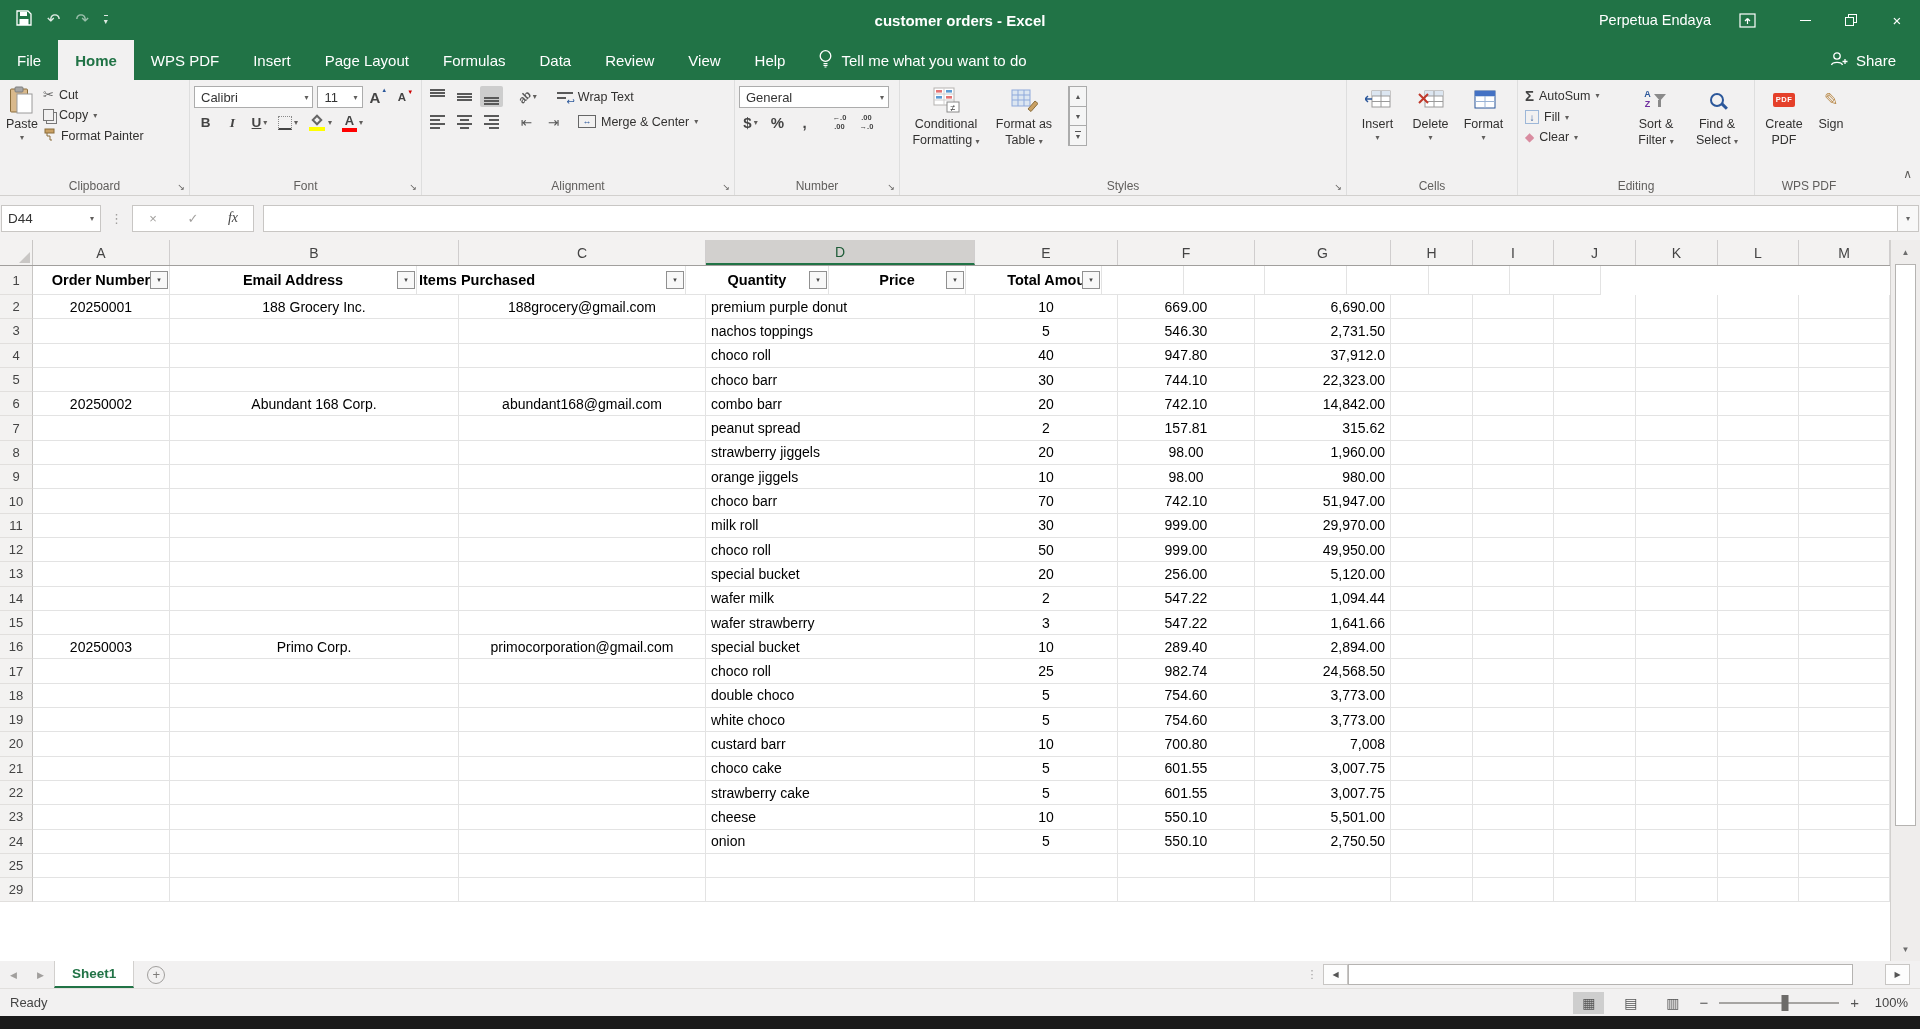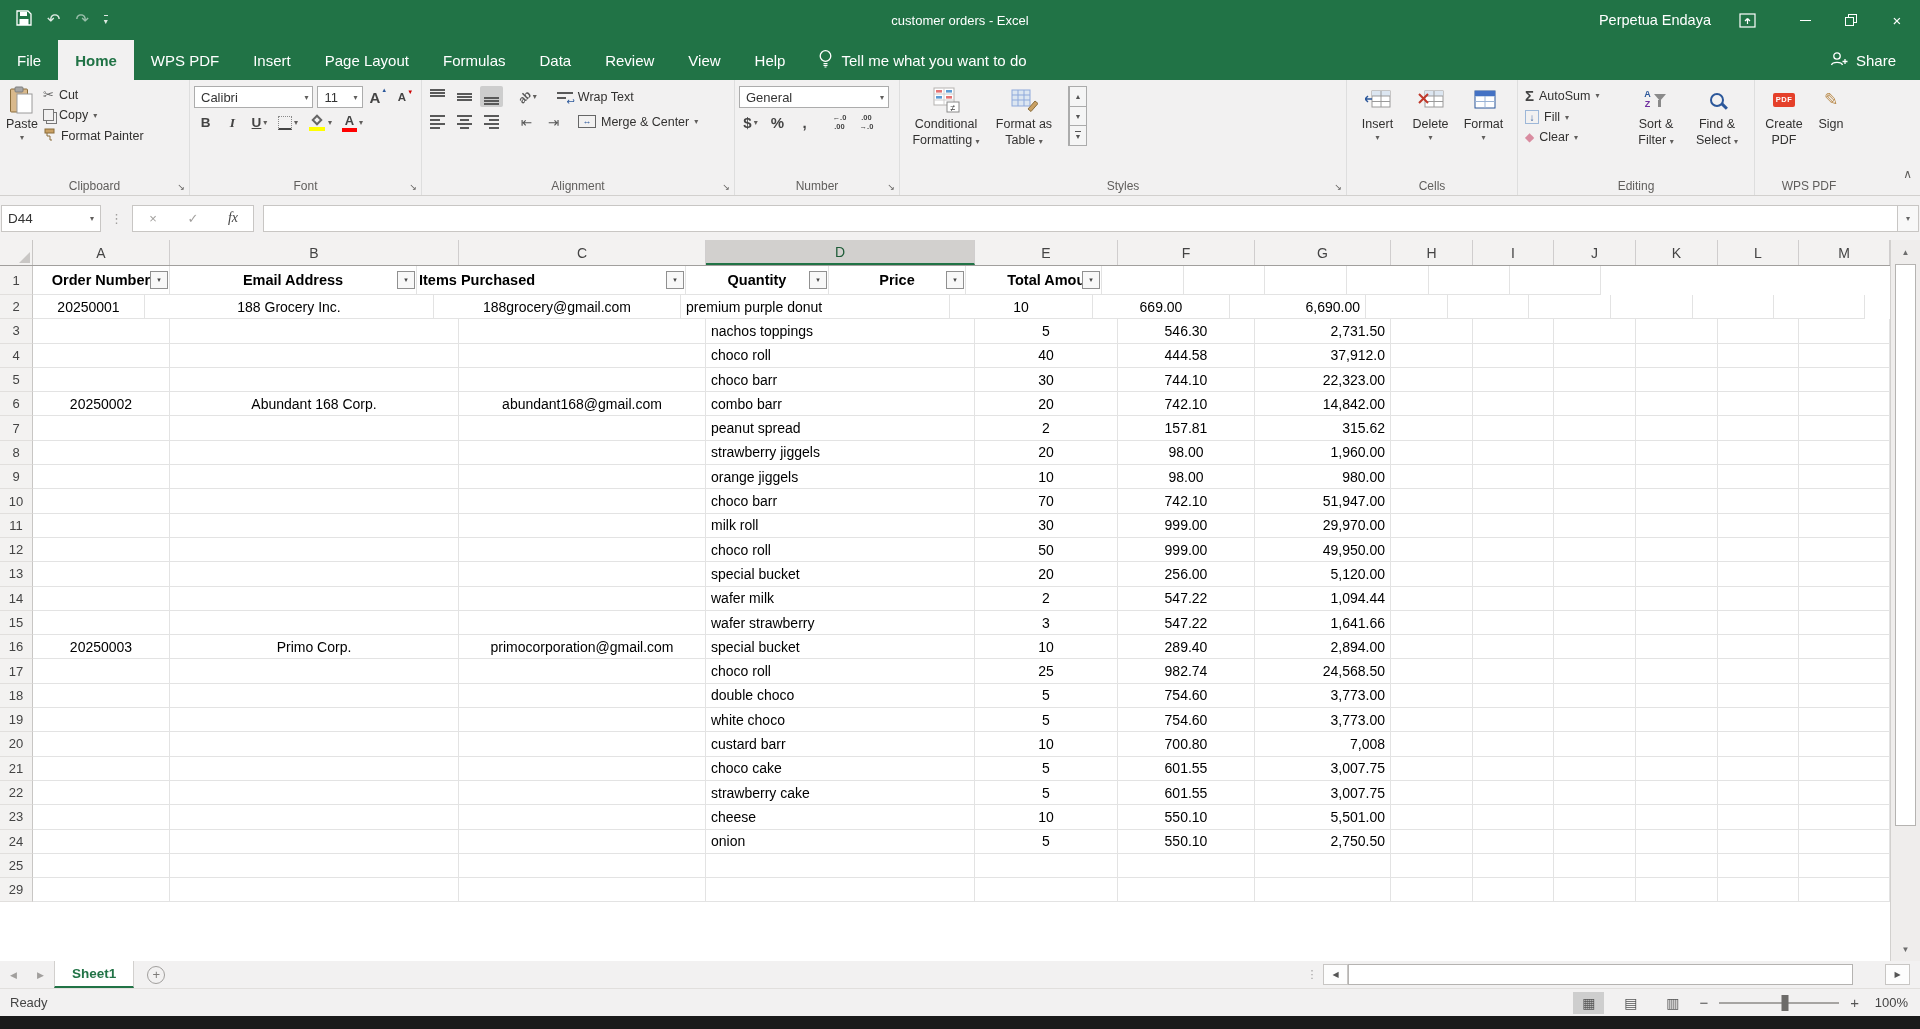--- a/index.html
+++ b/index.html
@@ -5,21 +5,21 @@
 *{margin:0;padding:0;box-sizing:border-box;}
 html,body{width:1920px;height:1029px;overflow:hidden;}
 body{font-family:"Liberation Sans","DejaVu Sans",sans-serif;background:#fff;color:#323130;}
 
 
 .titlebar{height:40px;background:#217346;display:flex;align-items:center;position:relative;color:#fff;}
 .qat{display:flex;align-items:center;gap:15px;padding-left:16px;z-index:2;}
 .qat .g{font-size:16px;line-height:1;color:rgba(255,255,255,.85);}
 .qat .dim{color:rgba(255,255,255,.55);}
 .qat-caret{font-size:8px;color:rgba(255,255,255,.85);border-top:1px solid rgba(255,255,255,.85);padding-top:1px;}
-.title{position:absolute;left:0;right:0;text-align:center;font-size:13px;pointer-events:none;}
+.title{position:absolute;left:0;right:0;text-align:center;font-size:15px;pointer-events:none;font-weight:bold;}
 .tb-right{margin-left:auto;display:flex;align-items:center;height:100%;z-index:2;}
 .user{font-size:14.5px;margin-right:28px;}
 .tb-ic{margin-right:26px;display:flex;align-items:center;}
 .winbtn{width:46px;height:100%;display:flex;align-items:center;justify-content:center;font-size:15px;}
 .minbar{width:11px;height:1px;background:#fff;display:block;}
 .restore{position:relative;width:12px;height:12px;display:block;}
 .restore i{position:absolute;border:1px solid #fff;width:9px;height:9px;display:block;}
 .restore i.b1{top:0;right:0;}
 .restore i.b2{bottom:0;left:0;background:#217346;}
 
@@ -589,21 +589,21 @@
           </div>
           <div class="cell" style="width: 82px;"></div>
           <div class="cell" style="width: 81px;"></div>
           <div class="cell" style="width: 82px;"></div>
           <div class="cell" style="width: 82px;"></div>
           <div class="cell" style="width: 81px;"></div>
           <div class="cell" style="width: 91px;"></div>
         </div>
         <div class="grow">
           <div class="rh">2</div>
-          <div class="cell" style="width: 112px; justify-content: center;">20250001</div>
+          <div class="cell" style="width: 137px; justify-content: center;">20250001</div>
           <div class="cell" style="width: 289px; justify-content: center;">188 Grocery Inc.</div>
           <div class="cell" style="width: 247px; justify-content: center;">188grocery@gmail.com</div>
           <div class="cell" style="width: 269px; justify-content: flex-start;">premium purple donut</div>
           <div class="cell" style="width: 143px; justify-content: center;">10</div>
           <div class="cell" style="width: 137px; justify-content: center;">669.00</div>
           <div class="cell" style="width: 136px; justify-content: flex-end;">6,690.00</div>
           <div class="cell" style="width: 82px;"></div>
           <div class="cell" style="width: 81px;"></div>
           <div class="cell" style="width: 82px;"></div>
           <div class="cell" style="width: 82px;"></div>
@@ -626,21 +626,21 @@
           <div class="cell" style="width: 81px;"></div>
           <div class="cell" style="width: 91px;"></div>
         </div>
         <div class="grow">
           <div class="rh">4</div>
           <div class="cell" style="width: 137px; justify-content: center;"></div>
           <div class="cell" style="width: 289px; justify-content: center;"></div>
           <div class="cell" style="width: 247px; justify-content: center;"></div>
           <div class="cell" style="width: 269px; justify-content: flex-start;">choco roll</div>
           <div class="cell" style="width: 143px; justify-content: center;">40</div>
-          <div class="cell" style="width: 137px; justify-content: center;">444.58</div>
+          <div class="cell" style="width: 137px; justify-content: center;">947.80</div>
           <div class="cell" style="width: 136px; justify-content: flex-end;">37,912.0</div>
           <div class="cell" style="width: 82px;"></div>
           <div class="cell" style="width: 81px;"></div>
           <div class="cell" style="width: 82px;"></div>
           <div class="cell" style="width: 82px;"></div>
           <div class="cell" style="width: 81px;"></div>
           <div class="cell" style="width: 91px;"></div>
         </div>
         <div class="grow">
           <div class="rh">5</div>

